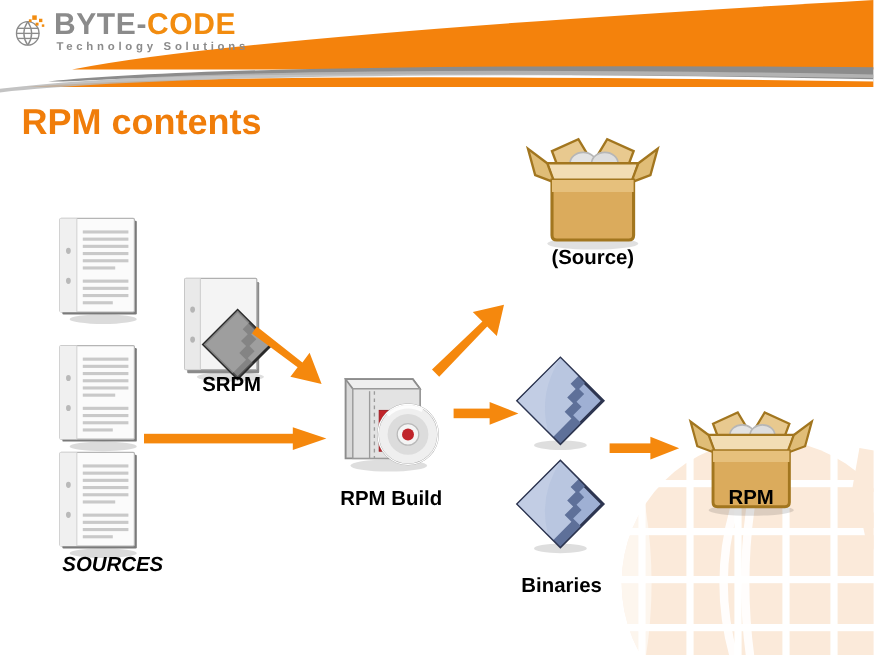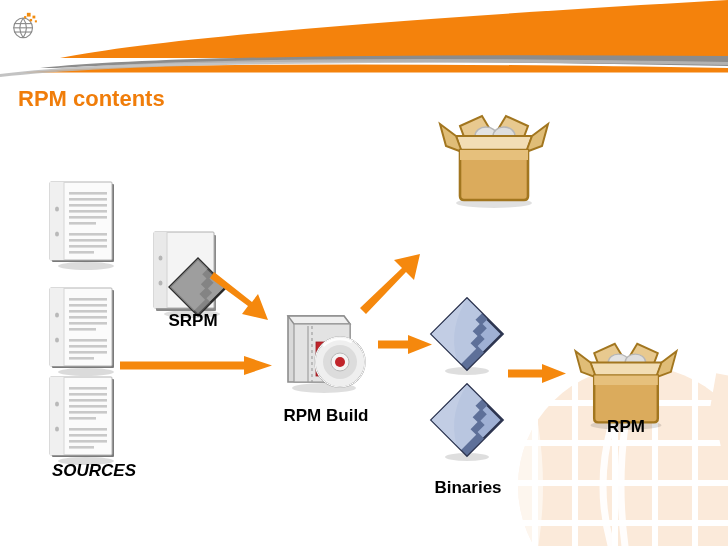--- a/index.html
+++ b/index.html
@@ -63,21 +63,21 @@
     margin-top: 2px;
     margin-left: 2px;
     font-family: "Liberation Sans", sans-serif;
   }
 
   
   #page-title {
     position: absolute;
     left: 18px;
     top: 86px;
-    font-size: 22px;
+    font-size: 30px;
     font-weight: bold;
     color: #f07d0a;
     z-index: 5;
     font-family: "Liberation Sans", sans-serif;
   }
 
   
   .node { position: absolute; z-index: 4; }
   .node-label {
     text-align: center;
@@ -174,20 +174,26 @@
       <line x1="4.5" y1="23.5" x2="23.5" y2="23.5" stroke="#8b8b8b" stroke-width="1.2"></line>
     </g>
     <g fill="#f28c0f">
       <rect x="18" y="3" width="4" height="4"></rect>
       <rect x="24" y="6" width="3" height="3"></rect>
       <rect x="21" y="9.5" width="2.6" height="2.6"></rect>
       <rect x="26.5" y="11" width="2.2" height="2.2"></rect>
       <rect x="15" y="6.5" width="2.4" height="2.4"></rect>
     </g>
   </svg>
+  <div id="logo-text">
+    <div class="logo-main">
+      <span class="gray">BYTE-</span><span class="orange">CODE</span>
+    </div>
+    <div class="logo-tag">Technology Solutions</div>
+  </div>
 </div>
 
 <div id="page-title">RPM contents</div>
 
 <div class="node" style="left:48px; top:182px;">
   <svg width="72" height="88" viewBox="0 0 72 88">
     <ellipse cx="38" cy="84" rx="28" ry="4" fill="#000" opacity="0.14"></ellipse>
     <rect x="4" y="2" width="62" height="78" rx="1" fill="#7a7a7a"></rect>
     <rect x="2" y="0" width="62" height="78" rx="1" fill="#fbfbfb" stroke="#b5b5b5" stroke-width="1"></rect>
     <rect x="2" y="0" width="14" height="78" fill="#f0f0f0"></rect>
@@ -316,20 +322,21 @@
     <path d="M24 26 L 100 26 L 94 44 L 30 44 Z" fill="#f2ddb4" stroke="#a2761f" stroke-width="2"></path>
 
     <path d="M24 26 L 8 14 L 14 36 L 30 42 Z" fill="#e0bd77" stroke="#a2761f" stroke-width="2"></path>
     <path d="M100 26 L 116 14 L 110 36 L 94 42 Z" fill="#e0bd77" stroke="#a2761f" stroke-width="2"></path>
 
     <path d="M28 40 L 96 40 L 96 86 Q 96 90 92 90 L 32 90 Q 28 90 28 86 Z" fill="#dbab5c" stroke="#a2761f" stroke-width="2.6"></path>
     <path d="M28 40 L 96 40 L 96 50 L 28 50 Z" fill="#e6c07c"></path>
   </svg>
 </div>
 <div class="node node-label" style="left:420px; top:206px; width:148px;">
+  <div>(Source)</div>
 </div>
 
 <div class="node" style="left:428px; top:296px;">
   <svg width="78" height="80" viewBox="0 0 78 80">
     <ellipse cx="39" cy="75" rx="22" ry="4" fill="#000" opacity="0.13"></ellipse>
     <g transform="translate(39,38) rotate(45)">
       <rect x="-25" y="-25" width="50" height="50" fill="#9fb0d4" stroke="#2d3550" stroke-width="2.6"></rect>
       <path d="M-25 -25 L 4 -25 L 4 -18 L 10 -18 L 10 -9 L 16 -9 L 16 1 L 25 1 L 25 25 L -25 25 Z" fill="#5e7099"></path>
       <path d="M-25 -25 L-4 -25 L-4 -16 L2 -16 L2 -6 L9 -6 L9 4 L17 4 L17 25 L-25 25 Z" fill="#b9c6e0"></path>
       <path d="M-25 -25 L-25 25 L 10 25 Q -18 8 -25 -25 Z" fill="#c6d1e6" opacity="0.65"></path>
@@ -356,21 +363,21 @@
     <path d="M96 16 L 74 6 L 62 26 L 90 32 Z" fill="#e8c98f" stroke="#a2761f" stroke-width="2"></path>
     <ellipse cx="54" cy="26" rx="11" ry="9" fill="#e3e3e3" stroke="#b6b6b6" stroke-width="1.4"></ellipse>
     <ellipse cx="72" cy="26" rx="11" ry="9" fill="#dedede" stroke="#b6b6b6" stroke-width="1.4"></ellipse>
     <path d="M24 26 L 100 26 L 94 44 L 30 44 Z" fill="#f2ddb4" stroke="#a2761f" stroke-width="2"></path>
     <path d="M24 26 L 8 14 L 14 36 L 30 42 Z" fill="#e0bd77" stroke="#a2761f" stroke-width="2"></path>
     <path d="M100 26 L 116 14 L 110 36 L 94 42 Z" fill="#e0bd77" stroke="#a2761f" stroke-width="2"></path>
     <path d="M28 40 L 96 40 L 96 86 Q 96 90 92 90 L 32 90 Q 28 90 28 86 Z" fill="#dbab5c" stroke="#a2761f" stroke-width="2.6"></path>
     <path d="M28 40 L 96 40 L 96 50 L 28 50 Z" fill="#e6c07c"></path>
   </svg>
 </div>
-<div class="node node-label" style="left:570px; top:418px; width:112px;">RPM</div>
+<div class="node node-label" style="left:570px; top:406px; width:112px;">RPM</div>
 
 <svg class="arrow" style="left:212px; top:268px;" width="66" height="60" viewBox="0 0 66 60">
   <g fill="#f5880d">
     <path d="M2 4 L 40 34 L 46 26 L 56 52 L 30 46 L 36 38 L -2 10 Z"></path>
   </g>
 </svg>
 
 <svg class="arrow" style="left:120px; top:355px;" width="160" height="22" viewBox="0 0 160 22">
   <g fill="#f5880d">
     <rect x="0" y="6.5" width="126" height="8"></rect>

